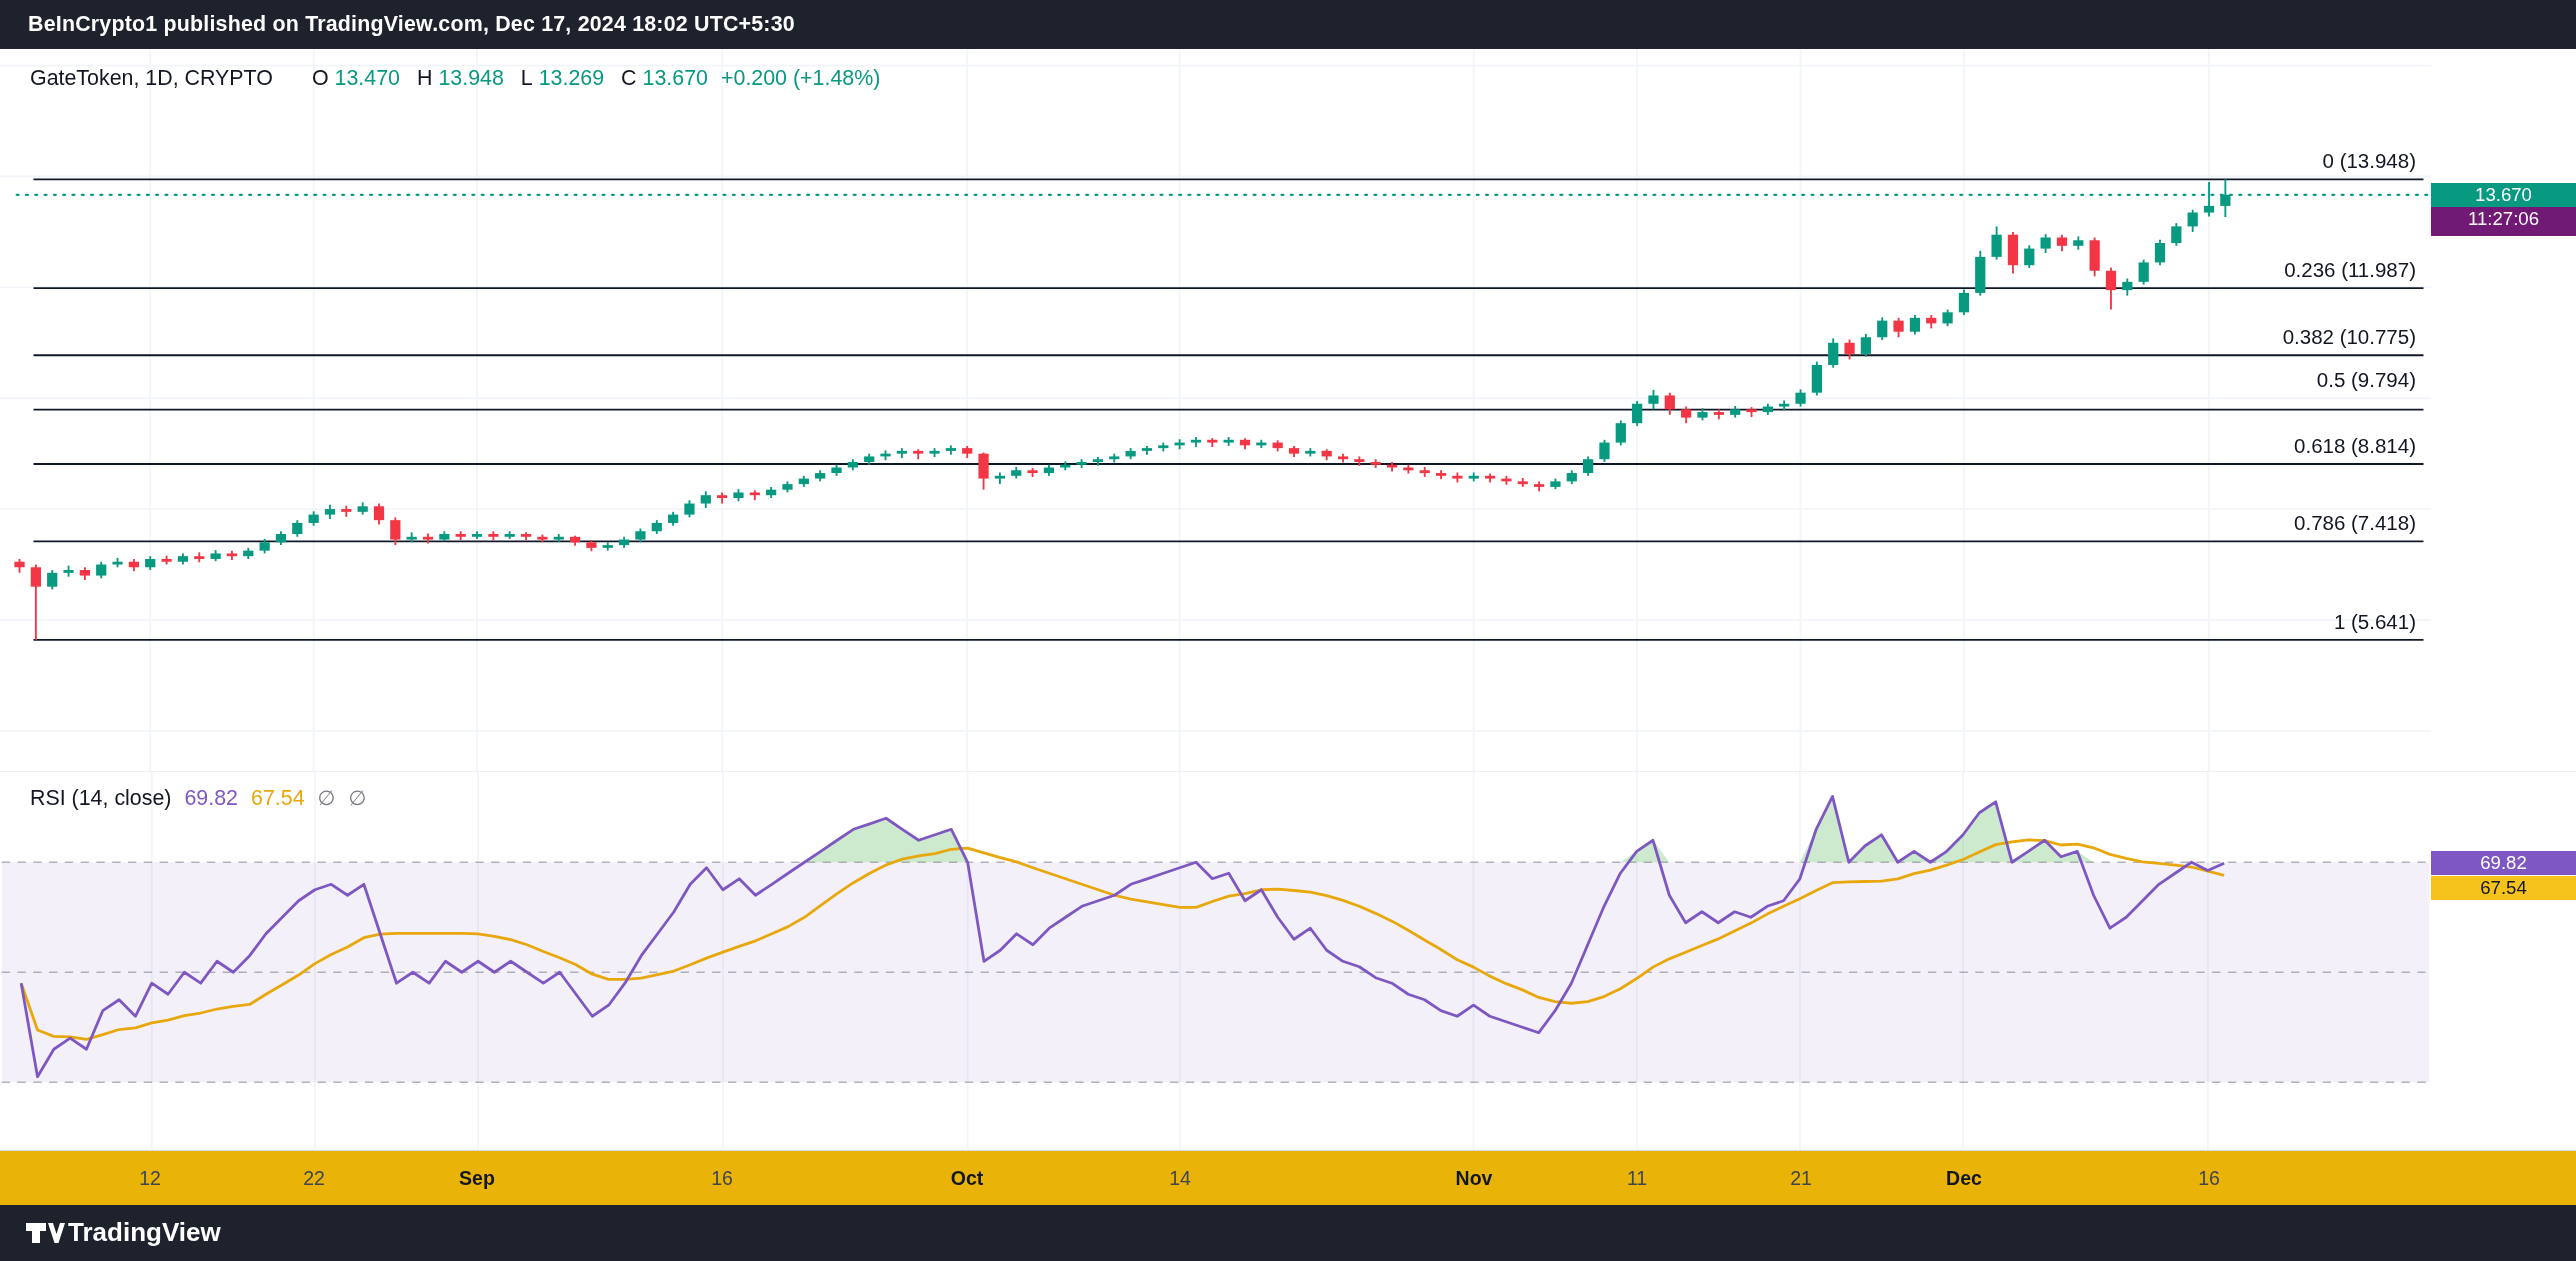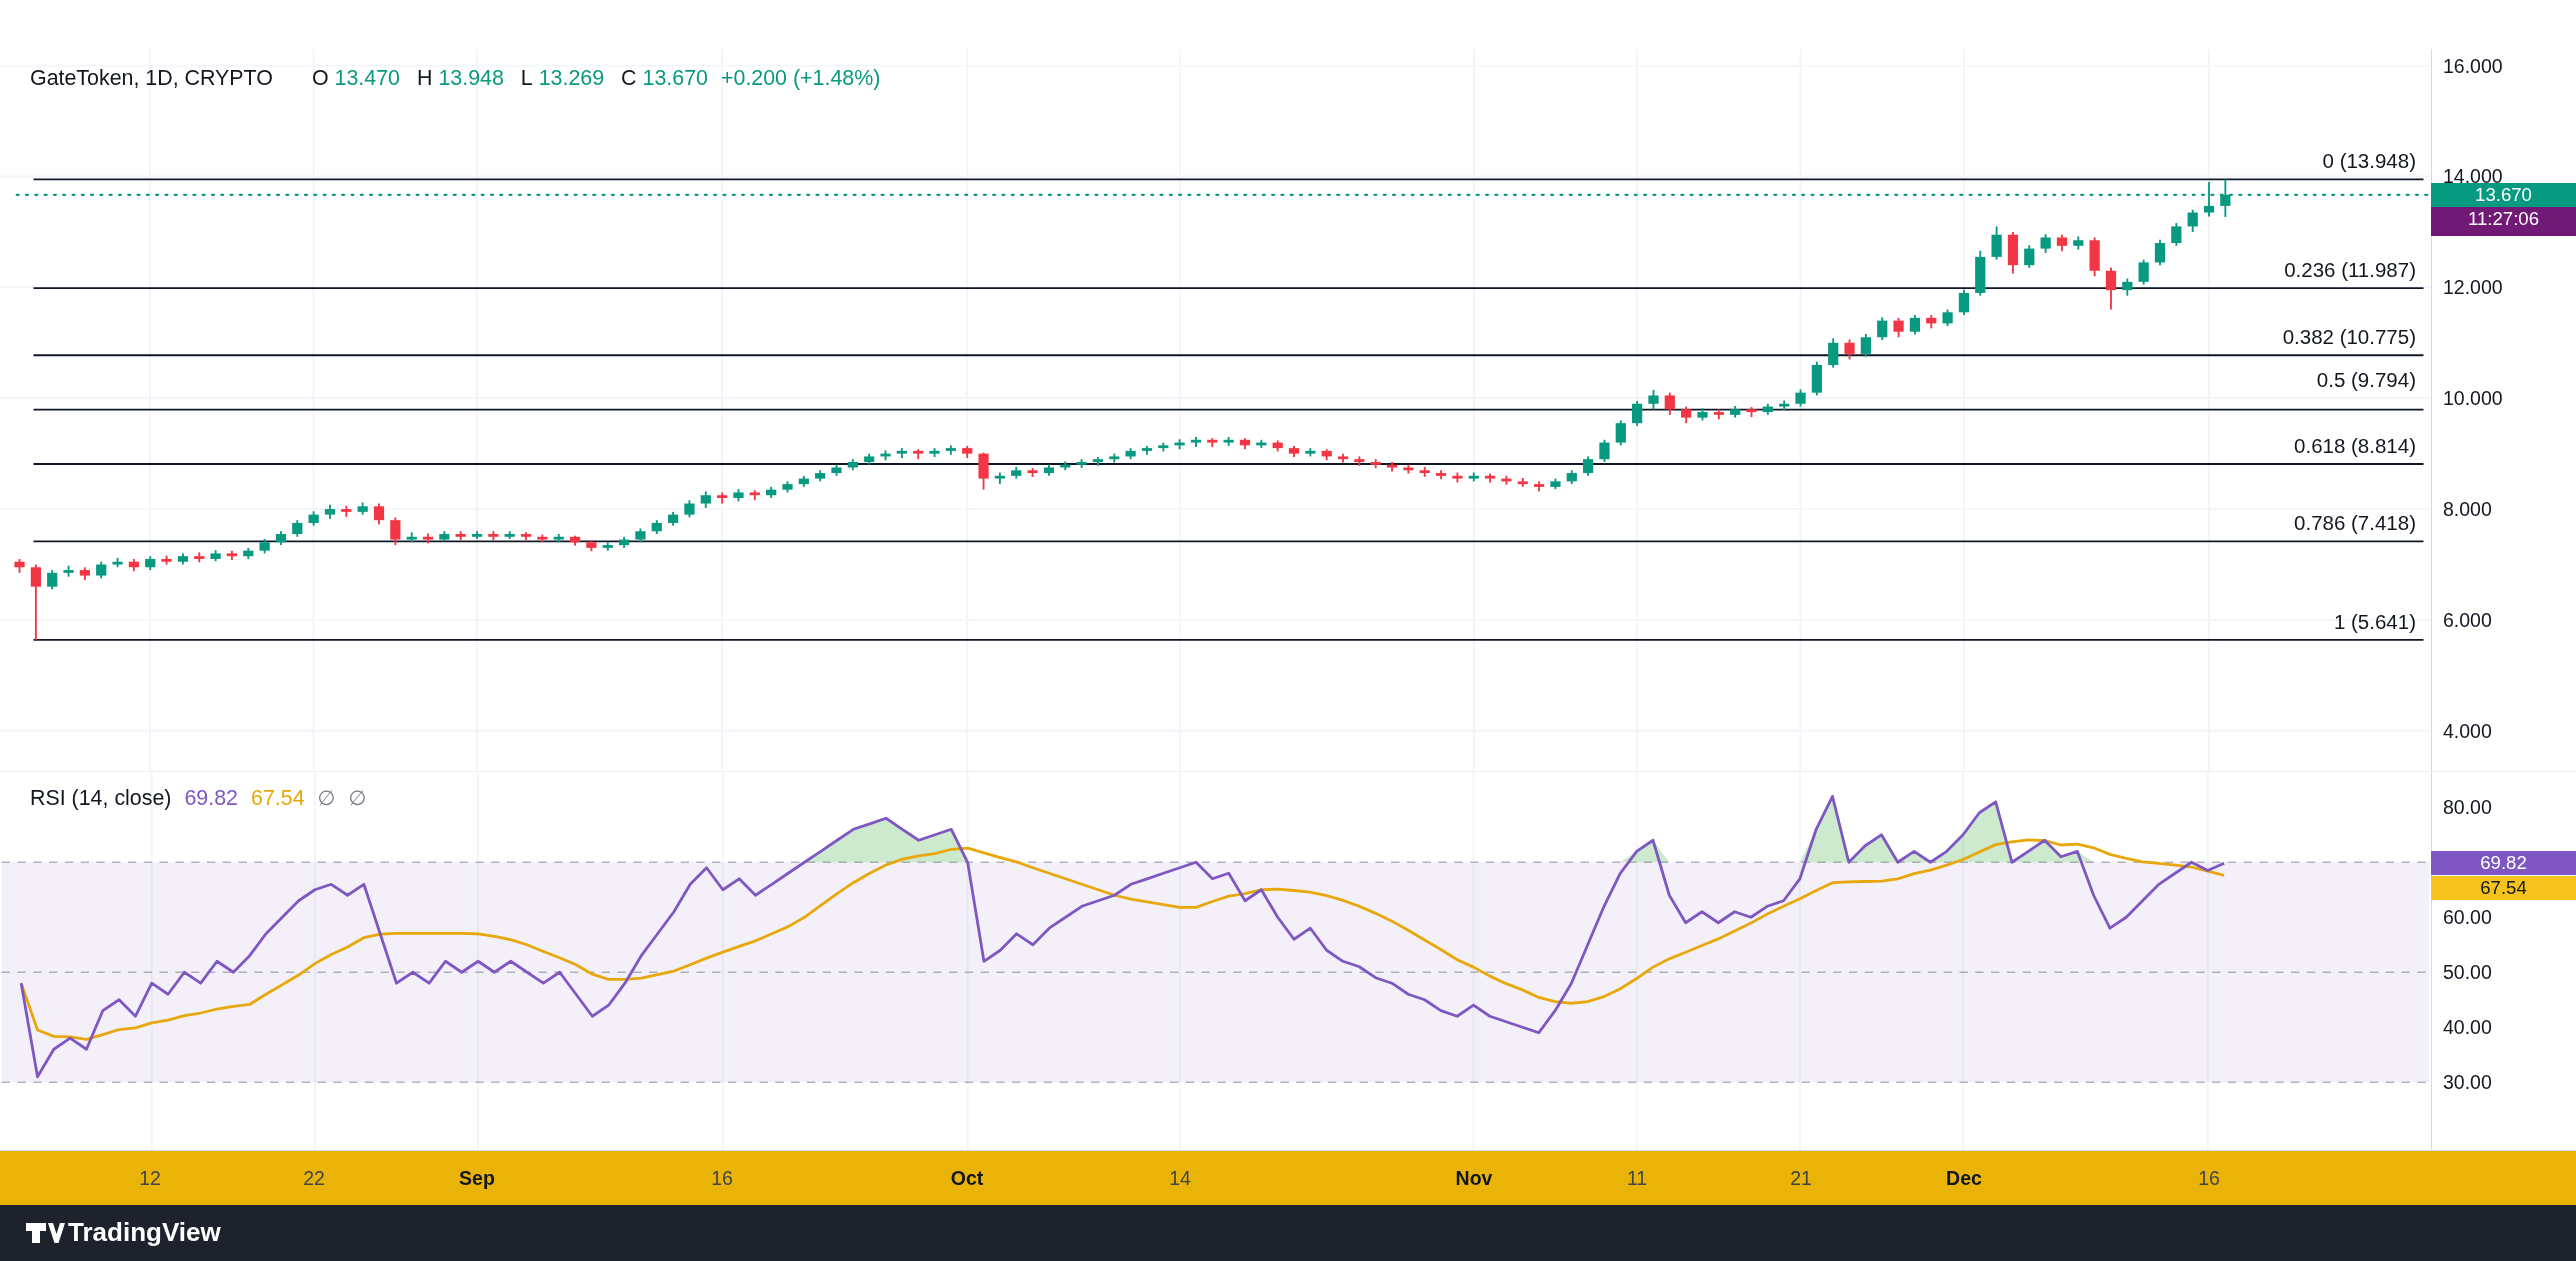--- a/index.html
+++ b/index.html
@@ -54,20 +54,23 @@
   .rsi-badge{position:absolute;left:2431px;width:145px;height:24px;line-height:24px;z-index:4;
              text-align:center;font-size:18.6px;}
   .rsi-badge.purple{background:#7e57c2;color:#ffffff;}
   .rsi-badge.yellow{background:#f6c21c;color:#131722;}
 </style>
 </head>
 <body>
 
 <div class="page">
 
+  <header class="topbar">
+    <span>BeInCrypto1 published on TradingView.com, Dec 17, 2024 18:02 UTC+5:30</span>
+  </header>
 
   <div class="chart-area">
     <svg id="price-svg" width="2576" height="723" viewBox="0 0 2770 777">
         <line x1="0" x2="2614" y1="17.7" y2="17.7" stroke="#f2f5f9" stroke-width="2"></line>
         <line x1="0" x2="2614" y1="136.9" y2="136.9" stroke="#f2f5f9" stroke-width="2"></line>
         <line x1="0" x2="2614" y1="256.1" y2="256.1" stroke="#f2f5f9" stroke-width="2"></line>
         <line x1="0" x2="2614" y1="375.3" y2="375.3" stroke="#f2f5f9" stroke-width="2"></line>
         <line x1="0" x2="2614" y1="494.5" y2="494.5" stroke="#f2f5f9" stroke-width="2"></line>
         <line x1="0" x2="2614" y1="613.7" y2="613.7" stroke="#f2f5f9" stroke-width="2"></line>
         <line x1="0" x2="2614" y1="732.9000000000001" y2="732.9000000000001" stroke="#f2f5f9" stroke-width="2"></line>
@@ -397,34 +400,20 @@
     </div>
 
     <div class="rsi-header">
       <span>RSI (14, close)</span>
       <span class="rsi-val">69.82</span>
       <span class="rsi-ma-val">67.54</span>
       <span class="noval">∅</span>
       <span class="noval">∅</span>
     </div>
 
-    <div class="price-axis" id="price-axis">
-        <div class="axis-label" style="top: 16.5px;">16.000</div>
-        <div class="axis-label" style="top: 127px;">14.000</div>
-        <div class="axis-label" style="top: 238px;">12.000</div>
-        <div class="axis-label" style="top: 349px;">10.000</div>
-        <div class="axis-label" style="top: 460px;">8.000</div>
-        <div class="axis-label" style="top: 571px;">6.000</div>
-        <div class="axis-label" style="top: 682px;">4.000</div>
-        <div class="axis-label" style="top: 758px;">80.00</div>
-        <div class="axis-label" style="top: 868px;">60.00</div>
-        <div class="axis-label" style="top: 923px;">50.00</div>
-        <div class="axis-label" style="top: 978px;">40.00</div>
-        <div class="axis-label" style="top: 1033px;">30.00</div>
-      </div>
     <div class="time-axis" id="time-axis">
         <div class="time-label" style="left: 150px;">12</div>
         <div class="time-label" style="left: 314px;">22</div>
         <div class="time-label bold" style="left: 477px;">Sep</div>
         <div class="time-label" style="left: 722px;">16</div>
         <div class="time-label bold" style="left: 967px;">Oct</div>
         <div class="time-label" style="left: 1180px;">14</div>
         <div class="time-label bold" style="left: 1474px;">Nov</div>
         <div class="time-label" style="left: 1637px;">11</div>
         <div class="time-label" style="left: 1801px;">21</div>

